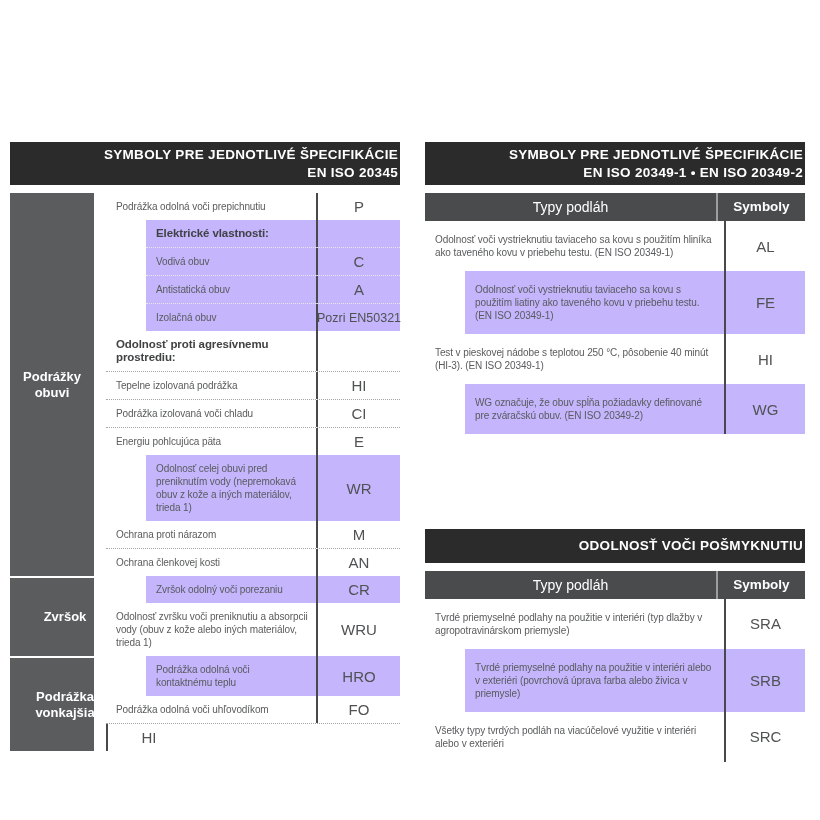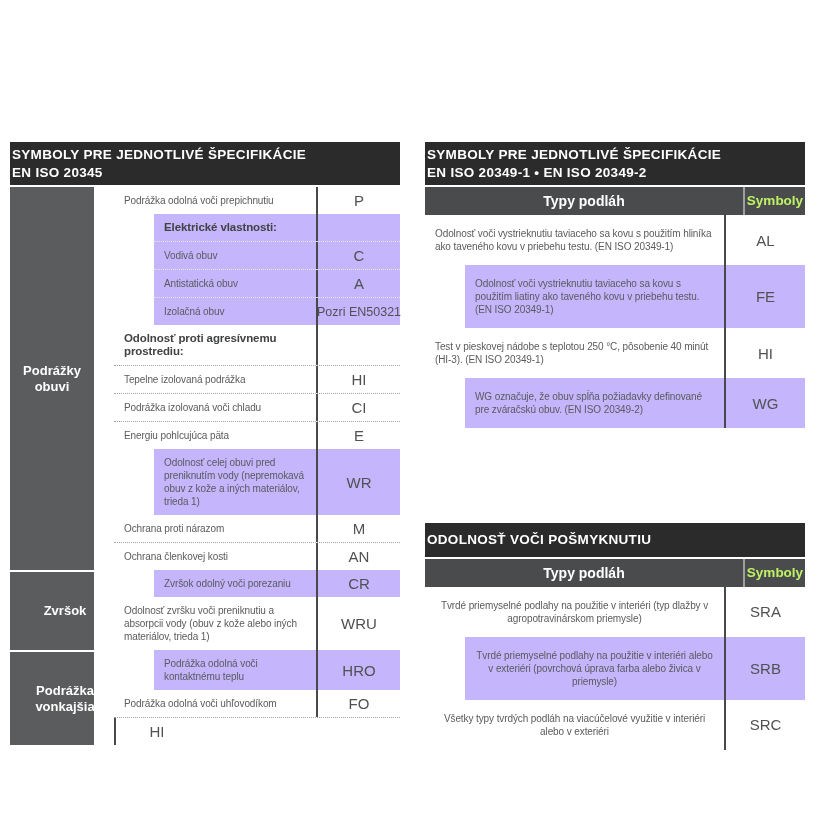--- a/index.html
+++ b/index.html
@@ -2,31 +2,31 @@
 <html><head>
 <meta charset="utf-8">
 <style>
   * { margin:0; padding:0; box-sizing:border-box; }
   html,body { background:#ffffff; }
   body { font-family:"Liberation Sans", sans-serif; }
   .canvas { position:relative; width:820px; height:820px; background:#ffffff; margin:0 auto; overflow:hidden; }
 
   
   .tbl-header {
-    background:#2b2b2c; color:#ffffff; text-align:left;
+    background:#2b2b2c; color:#ffffff; text-align:right;
     font-weight:bold; font-size:13.5px; line-height:17.5px; letter-spacing:.3px;
-    padding:4px 2px; margin-bottom:2px;
+    padding:4px 2px; margin-bottom:8px;
   }
   .subheader { display:flex; background:#4a4b4d; }
   .subheader .col1 {
-    flex:1; color:#ffffff; font-weight:bold; font-size:14px;
+    flex:1; color:#ffffff; font-weight:normal; font-size:14px;
     text-align:center; padding:6px 4px;
   }
   .subheader .col2 {
-    width:62px; color:#bef264; font-weight:bold; font-size:13.5px;
+    width:89px; color:#ffffff; font-weight:bold; font-size:13.5px;
     text-align:center; padding:6px 0; border-left:2px solid #9d9ea0;
   }
 
   .desc {
     flex:1; font-size:10px; line-height:13px; color:#5a5b5d;
     padding:7px 8px 7px 10px; display:flex; flex-direction:column; justify-content:center;
     letter-spacing:-0.1px;
   }
   .sym {
     display:flex; align-items:center; justify-content:center;
@@ -35,40 +35,40 @@
   }
   .sym.small { font-size:12.5px; }
   .row.white { background:#ffffff; }
   .row.gray  { background:#c4b5fd;margin-left:40px; }
   .row.bold .desc { font-weight:bold; color:#414244; font-size:11.5px; }
 
   
   .left-table { position:absolute; left:10px; top:142px; width:390px; }
   .lsection { display:flex; align-items:stretch; }
   .gcell {
-    width:84px; margin-right:20px; background:#5b5c5e;
+    width:84px; margin-right:12px; background:#5b5c5e;
     color:#ffffff; font-weight:bold; font-size:13px; line-height:16px;
     display:flex; align-items:center; justify-content:center; text-align:center;
     padding:4px;
   }
   .lsection + .lsection .gcell { border-top:2px solid #ffffff;padding-left:30px; }
   .lrows { flex:1; display:flex; flex-direction:column; }
   .left-table .row { display:flex; min-height:27px; }
   .left-table .sym { width:84px; }
   .row.white.dotted { border-bottom:1px dotted #a3a4a6; }
   .row.gray.dotted  { border-bottom:1px dotted #e6e6e7; }
 
   
   .right-col { position:absolute; left:425px; top:142px; width:380px; }
   .rtable .row { display:flex; min-height:42px; }
   .rtable .sym { width:81px; }
   .rtable .desc { padding:12px 10px; }
   .rtable2 { margin-top:95px; }
   .rtable2 .tbl-header { padding:8px 2px; }
-  .rtable2 .row { min-height:42px;text-align:center; }
+  .rtable2 .row { min-height:42px; }
 </style>
 </head>
 <body>
 
 <div class="canvas">
 
   <section class="left-table">
     <header class="tbl-header">
       <div>SYMBOLY PRE JEDNOTLIVÉ ŠPECIFIKÁCIE</div>
       <div>EN ISO 20345</div>

